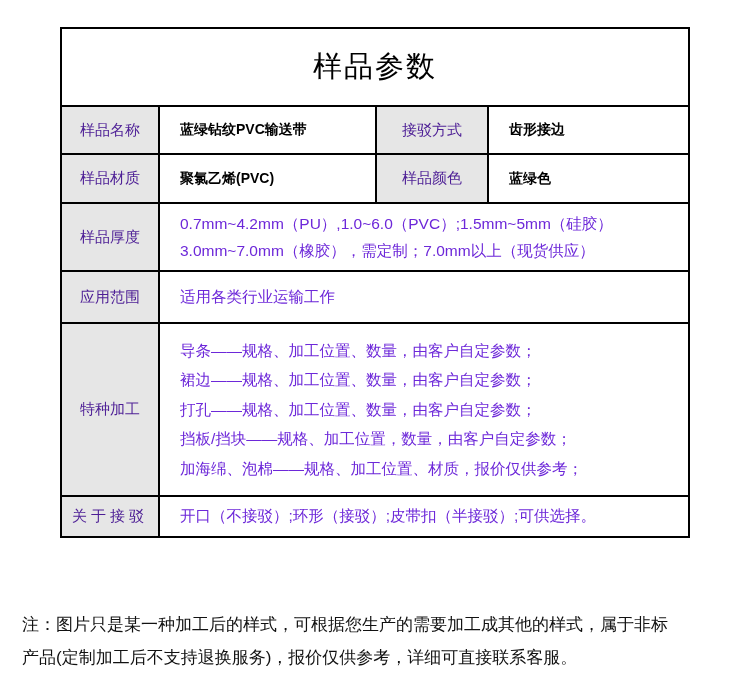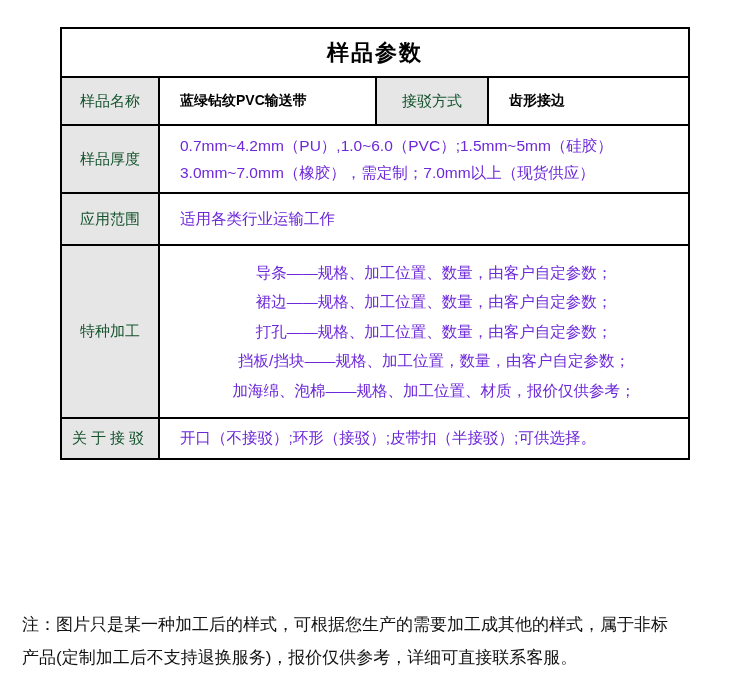--- a/index.html
+++ b/index.html
@@ -18,33 +18,33 @@
     border-collapse: collapse;
     table-layout: fixed;
     background: #ffffff;
   }
   table.spec-table td {
     border: 2px solid #000000;
     vertical-align: middle;
   }
 
   .title-cell {
-    height: 49px;
+    height: 78px;
     text-align: center;
-    font-size: 22px;
-    font-weight: bold;
+    font-size: 29px;
+    font-weight: normal;
     letter-spacing: 2px;
     color: #000000;
   }
 
   td.lbl {
     background: #e6e6e6;
     text-align: center;
     font-size: 15px;
-    color: #14532d;
+    color: #4c1d95;
   }
   td.lbl.spaced { letter-spacing: 4px; }
 
   td.val {
     padding-left: 20px;
     font-size: 15.5px;
     color: #6d28d9;
   }
   td.val.bold {
     font-weight: bold;
@@ -53,21 +53,21 @@
   }
 
   tr.r1 td { height: 48px; }
   tr.r2 td { height: 49px; }
   tr.r3 td { height: 68px; }
   tr.r4 td { height: 52px; }
   tr.r5 td { height: 173px; }
   tr.r6 td { height: 41px; }
 
   .multiline div { line-height: 27px; }
-  tr.r5 .multiline div { line-height: 29.5px; text-align: center; }
+  tr.r5 .multiline div { line-height: 29.5px; }
 
   .note {
     position: absolute;
     left: 22px; top: 588px;
     width: 700px;
     font-size: 17px;
     line-height: 33px;
     color: #111111;
     margin-top: 20px;
   }
@@ -89,20 +89,26 @@
         <td colspan="4" class="title-cell">样品参数</td>
       </tr>
 
       <tr class="r1">
         <td class="lbl">样品名称</td>
         <td class="val bold">蓝绿钻纹PVC输送带</td>
         <td class="lbl">接驳方式</td>
         <td class="val bold">齿形接边</td>
       </tr>
 
+      <tr class="r2">
+        <td class="lbl">样品材质</td>
+        <td class="val bold">聚氯乙烯(PVC)</td>
+        <td class="lbl">样品颜色</td>
+        <td class="val bold">蓝绿色</td>
+      </tr>
 
       <tr class="r3">
         <td class="lbl">样品厚度</td>
         <td colspan="3" class="val multiline">
           <div>0.7mm~4.2mm（PU）,1.0~6.0（PVC）;1.5mm~5mm（硅胶）</div>
           <div>3.0mm~7.0mm（橡胶），需定制；7.0mm以上（现货供应）</div>
         </td>
       </tr>
 
       <tr class="r4">

